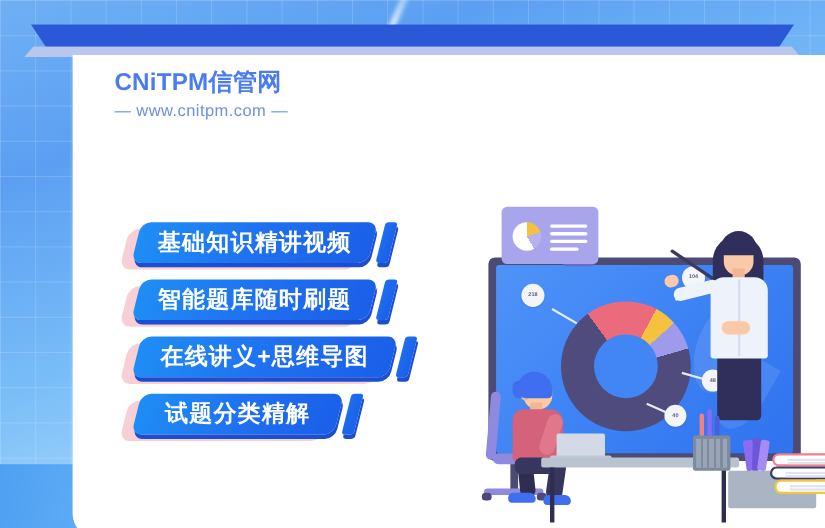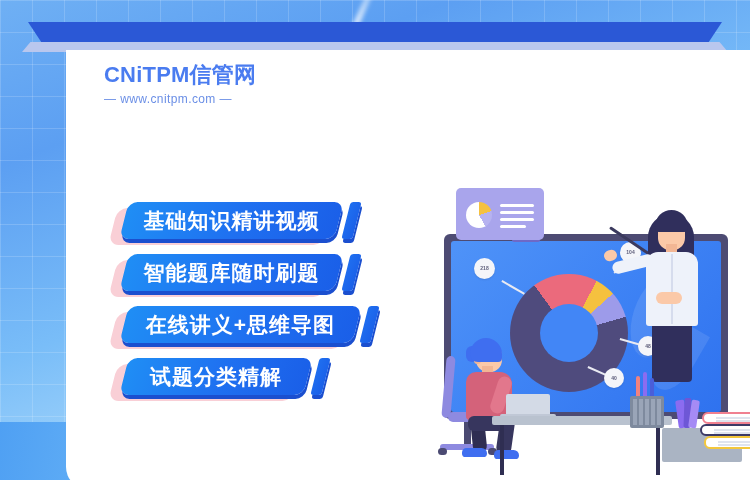--- a/index.html
+++ b/index.html
@@ -65,21 +65,21 @@
     margin-left:44px;
   }
 
   
   #logo { position:absolute; left:38px; top:10px; }
   #logo-main {
     font-size:22px; font-weight:bold; color:#4a7cf0;
     letter-spacing:.2px; white-space:nowrap;
   }
   #logo-sub {
-    font-size:12px; color:#6b8fe6; margin-top:2px;
+    font-size:15px; color:#6b8fe6; margin-top:2px;
     letter-spacing:.4px; white-space:nowrap;
   }
 
   
   #headline {
     position:absolute; left:12px; top:55px; width:682px;
     text-align:center;
     font-size:58px; font-weight:bold;
     letter-spacing:1px;
     line-height:1;

